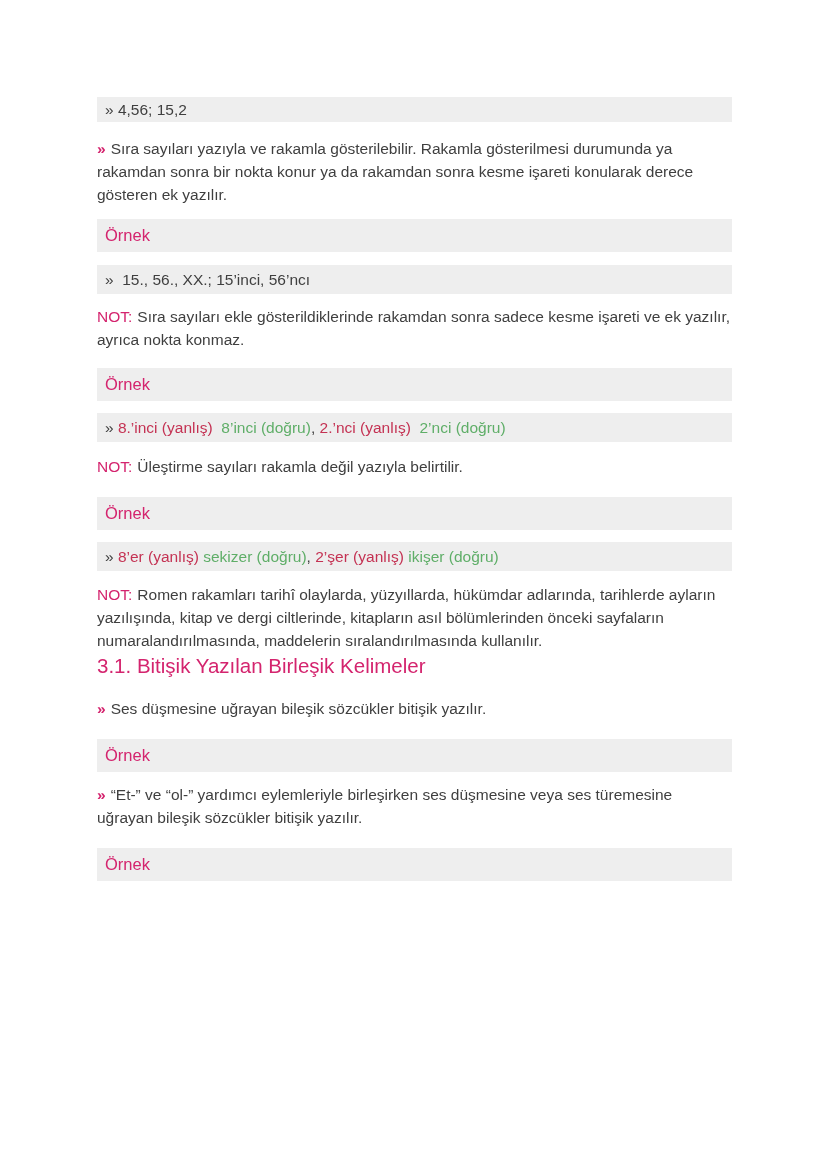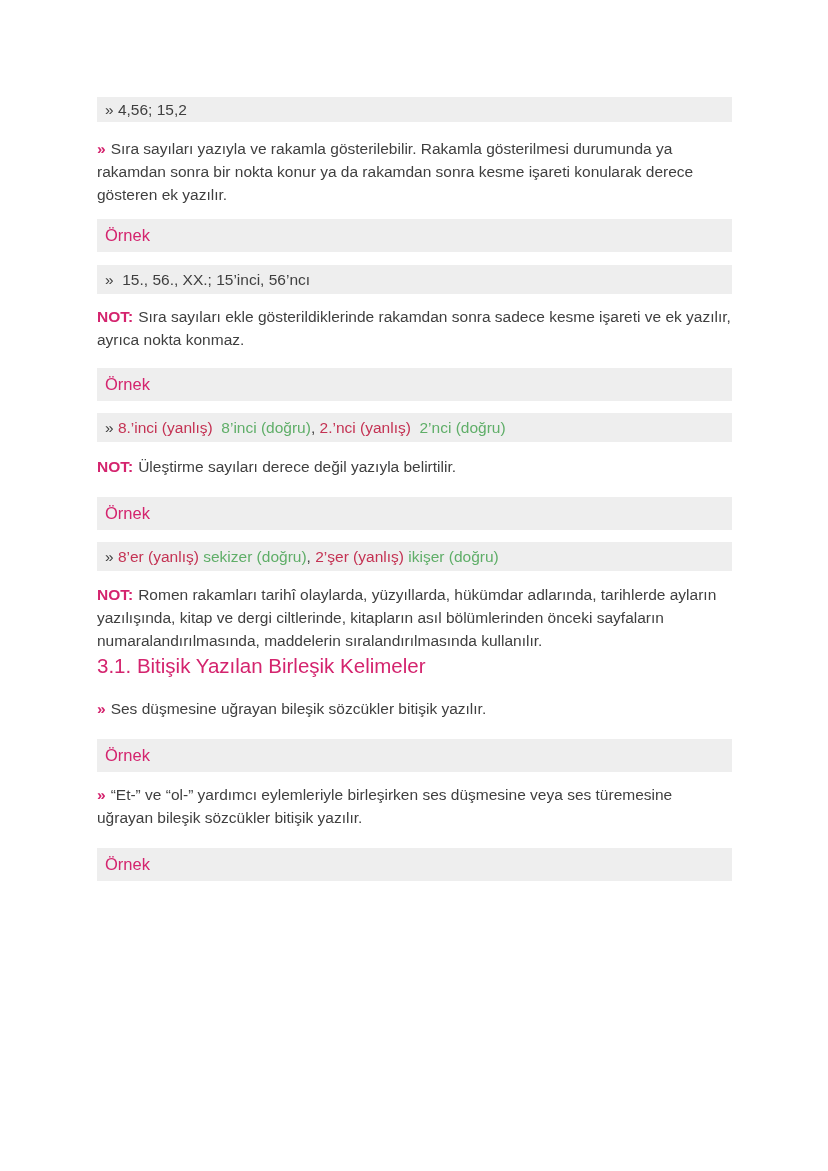--- a/index.html
+++ b/index.html
@@ -52,21 +52,21 @@
 
   .chev-accent {
     color: var(--accent, #d4246e);
     font-weight: 700;
     margin-right: 5px;
   }
   .chev-dark { color: inherit; }
 
   .note-label {
     color: var(--accent, #d4246e);
-    font-weight: 700;
+    font-weight: 400;
     margin-right: 5px;
   }
 
   .seg-dark  { color: inherit; }
   .seg-wrong { color: var(--wrong, #c43253); }
   .seg-right { color: var(--right, #5fae68); }
 
   h1.doc-h1 {
     margin: 0;
     color: var(--accent, #d4246e);
@@ -106,21 +106,21 @@
     <div class="ornek-header mt13"><span class="ornek-label">Örnek</span></div>
 
     <div class="gray-bar mt13"><span class="chev-dark">»</span><span>  15., 56., XX.; 15’inci, 56’ncı</span></div>
 
     <p class="note mt11"><span class="note-label">NOT:</span><span>Sıra sayıları ekle gösterildiklerinde rakamdan sonra sadece kesme işareti ve ek yazılır, ayrıca nokta konmaz.</span></p>
 
     <div class="ornek-header mt17"><span class="ornek-label">Örnek</span></div>
 
     <div class="gray-bar mt12"><span class="chev-dark">»</span><span><span class="seg-dark"> </span><span class="seg-wrong">8.’inci (yanlış)</span><span class="seg-dark">  </span><span class="seg-right">8’inci (doğru)</span><span class="seg-dark">, </span><span class="seg-wrong">2.’nci (yanlış)</span><span class="seg-dark">  </span><span class="seg-right">2’nci (doğru)</span></span></div>
 
-    <p class="note mt13"><span class="note-label">NOT:</span><span>Üleştirme sayıları derece değil yazıyla belirtilir.</span></p>
+    <p class="note mt13"><span class="note-label">NOT:</span><span>Üleştirme sayıları rakamla değil yazıyla belirtilir.</span></p>
 
     <div class="ornek-header mt19"><span class="ornek-label">Örnek</span></div>
 
     <div class="gray-bar mt12"><span class="chev-dark">»</span><span><span class="seg-dark"> </span><span class="seg-wrong">8’er (yanlış)</span><span class="seg-dark"> </span><span class="seg-right">sekizer (doğru)</span><span class="seg-dark">, </span><span class="seg-wrong">2’şer (yanlış)</span><span class="seg-dark"> </span><span class="seg-right">ikişer (doğru)</span></span></div>
 
     <p class="note mt12"><span class="note-label">NOT:</span><span>Romen rakamları tarihî olaylarda, yüzyıllarda, hükümdar adlarında, tarihlerde ayların yazılışında, kitap ve dergi ciltlerinde, kitapların asıl bölümlerinden önceki sayfaların numaralandırılmasında, maddelerin sıralandırılmasında kullanılır.</span></p>
 
 
     <h2 class="doc-h2 mt31">3.1. Bitişik Yazılan Birleşik Kelimeler</h2>
 

